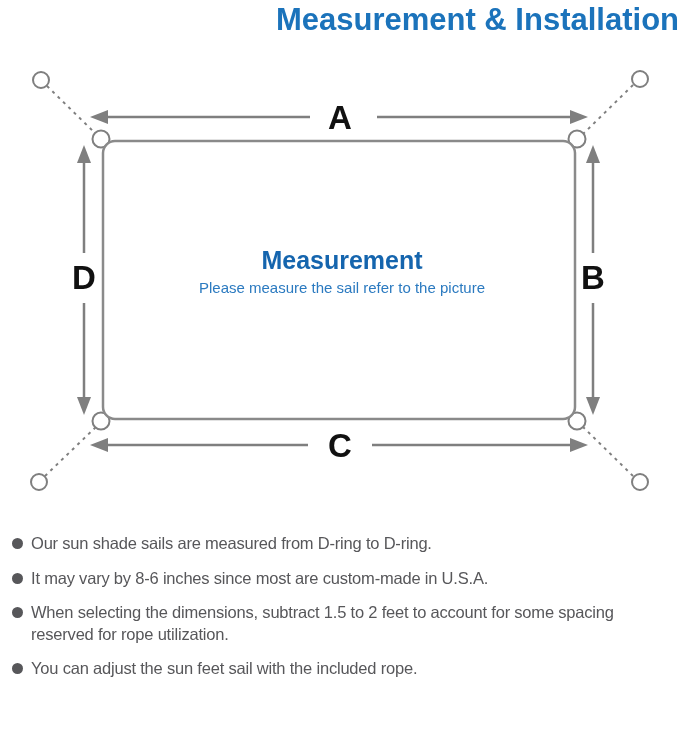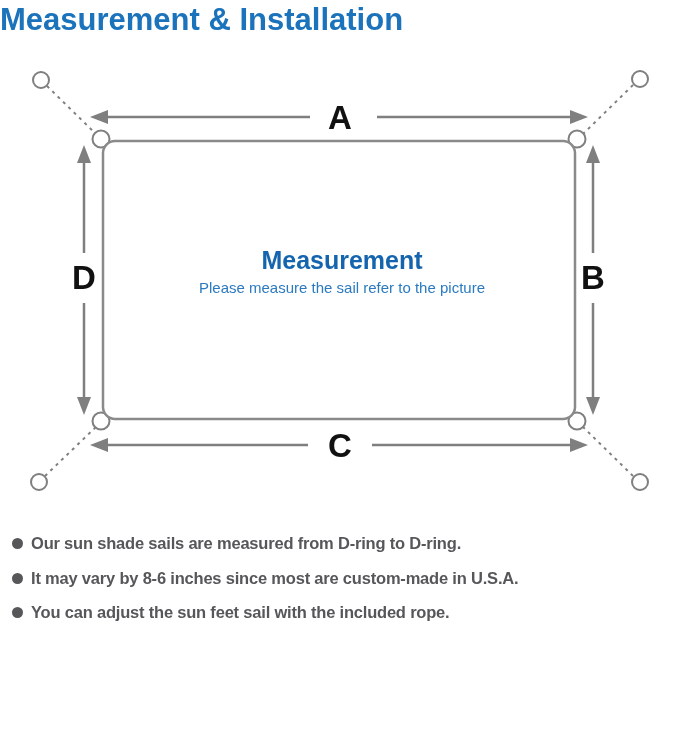--- a/index.html
+++ b/index.html
@@ -5,41 +5,40 @@
   html,body{margin:0;padding:0;}
   body{
     width:679px;height:739px;
     background:#ffffff;
     font-family:"Liberation Sans",sans-serif;
     position:relative;
     overflow:hidden;
   }
   .page-title{
     position:absolute;top:2px;left:0;width:679px;
-    text-align:left;
+    text-align:right;
     font-size:31px;font-weight:bold;
     color:#1b73bb;
     letter-spacing:0px;
   }
   .diagram{
     position:absolute;top:55px;left:0;
     width:679px;height:460px;
   }
   .bullet-list{
     position:absolute;top:533px;left:10px;width:660px;
   }
   .bullet-item{
     display:flex;
     align-items:flex-start;
     margin-bottom:13px;
     font-size:16.5px;
     line-height:21.5px;
     letter-spacing:-0.2px;
     color:#57575a;
-    font-weight:bold;
   }
   .bullet-dot{
     flex:0 0 auto;
     width:11px;height:11px;
     border-radius:50%;
     background:#57575a;
     margin:5px 8px 0 2px;
   }
   .bullet-text{
     flex:1 1 auto;
@@ -123,15 +122,19 @@
   <div class="bullet-item">
     <span class="bullet-dot"></span>
     <span class="bullet-text">Our sun shade sails are measured from D-ring to D-ring.</span>
   </div>
   <div class="bullet-item">
     <span class="bullet-dot"></span>
     <span class="bullet-text">It may vary by 8-6 inches since most are custom-made in U.S.A.</span>
   </div>
   <div class="bullet-item">
     <span class="bullet-dot"></span>
+    <span class="bullet-text">When selecting the dimensions, subtract 1.5 to 2 feet to account for some spacing reserved for rope utilization.</span>
+  </div>
+  <div class="bullet-item">
+    <span class="bullet-dot"></span>
     <span class="bullet-text">You can adjust the sun feet sail with the included rope.</span>
   </div>
 </div>
 
 </body></html>

